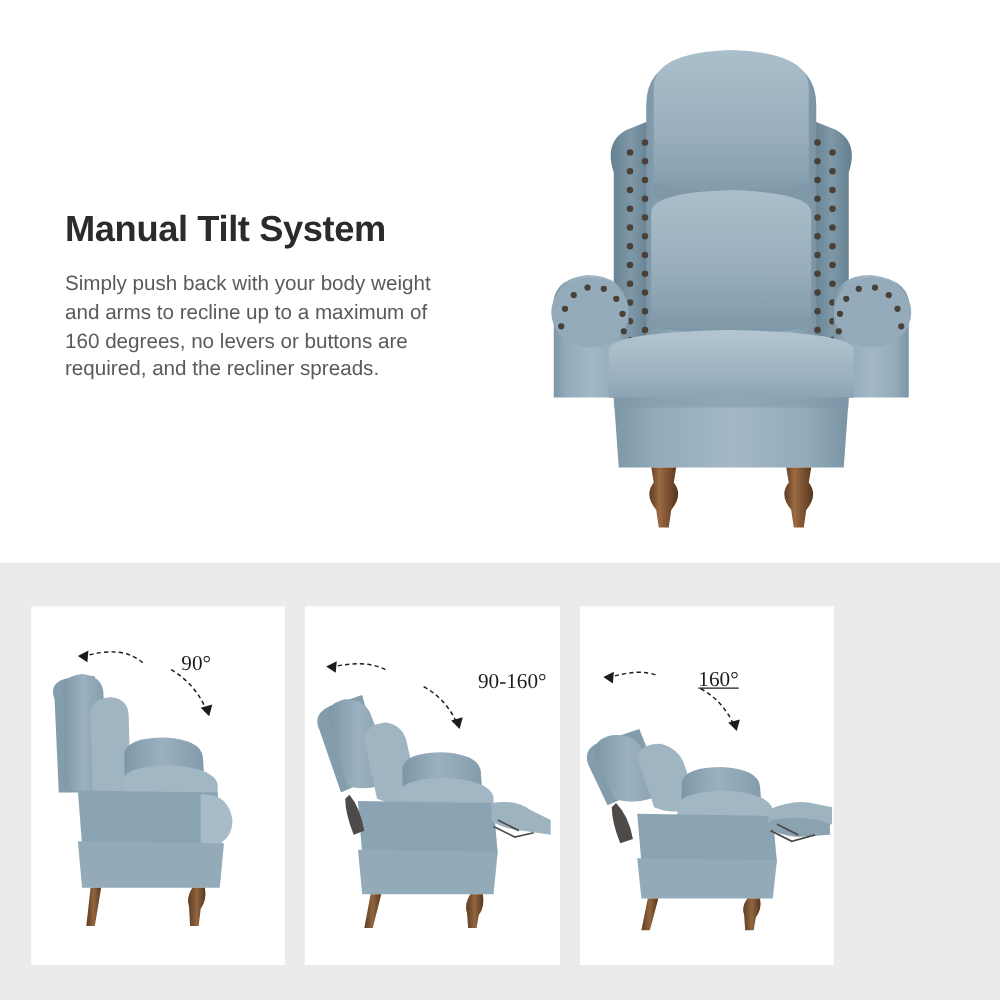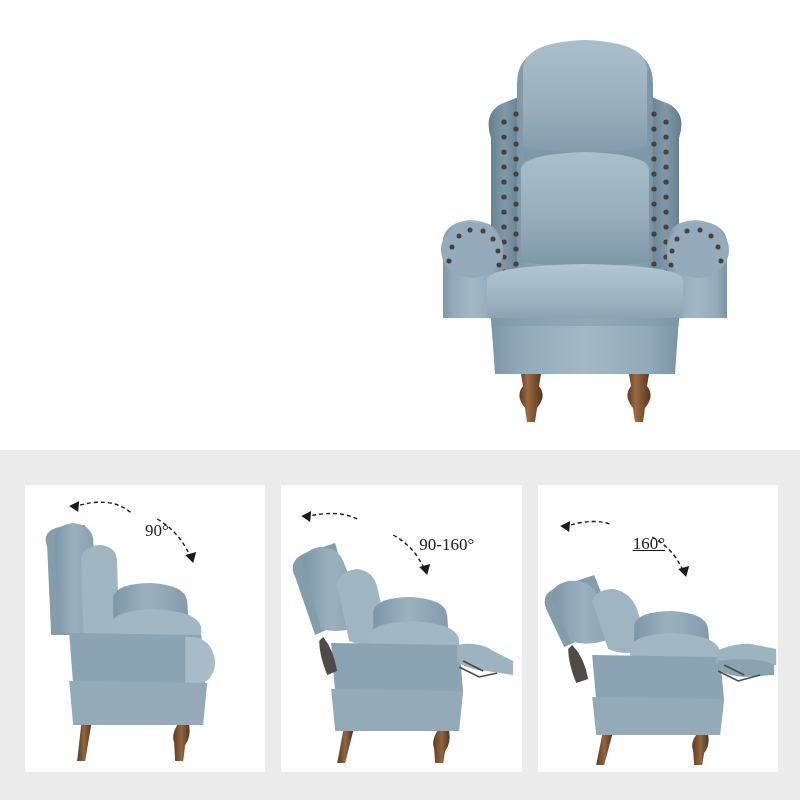--- a/index.html
+++ b/index.html
@@ -50,21 +50,21 @@
   
   #panels-band {
     position: absolute;
     left: 0; top: 450px;
     width: 800px; height: 350px;
     background: #ebebeb;
   }
   #panels-row {
     position: absolute;
     left: 25px; top: 35px;
-    width: 753px; height: 287px;
+    width: 642px; height: 287px;
     display: flex;
     gap: 16px;
   }
   .panel-card {
     position: relative;
     flex: 1 1 0;
     background: #ffffff;
     overflow: hidden;
   }
   .panel-card svg { display: block; width: 100%; height: 100%; }
@@ -77,20 +77,27 @@
   }
   #angle-label-1 { left: 120px; top: 36px; }
   #angle-label-2 { left: 90px; top: 50px; margin-left: 48px; }
   #angle-label-3 { left: 95px; top: 49px; text-decoration: underline; }
 </style>
 </head>
 <body>
 
 <div id="top-section">
 
+  <div id="text-block">
+    <div id="page-title">Manual Tilt System</div>
+    <div id="page-description">Simply push back with your body weight
+and arms to recline up to a maximum of
+160 degrees, no levers or buttons are
+required, and the recliner spreads.</div>
+  </div>
 
   <div id="hero-chair">
     <svg viewBox="0 0 320 410" xmlns="http://www.w3.org/2000/svg">
       <defs>
         <linearGradient id="fabMain" x1="0" y1="0" x2="1" y2="0">
           <stop offset="0%" stop-color="#7d97a8"></stop>
           <stop offset="18%" stop-color="#93abba"></stop>
           <stop offset="50%" stop-color="#a2b8c5"></stop>
           <stop offset="82%" stop-color="#93abba"></stop>
           <stop offset="100%" stop-color="#7a94a5"></stop>

